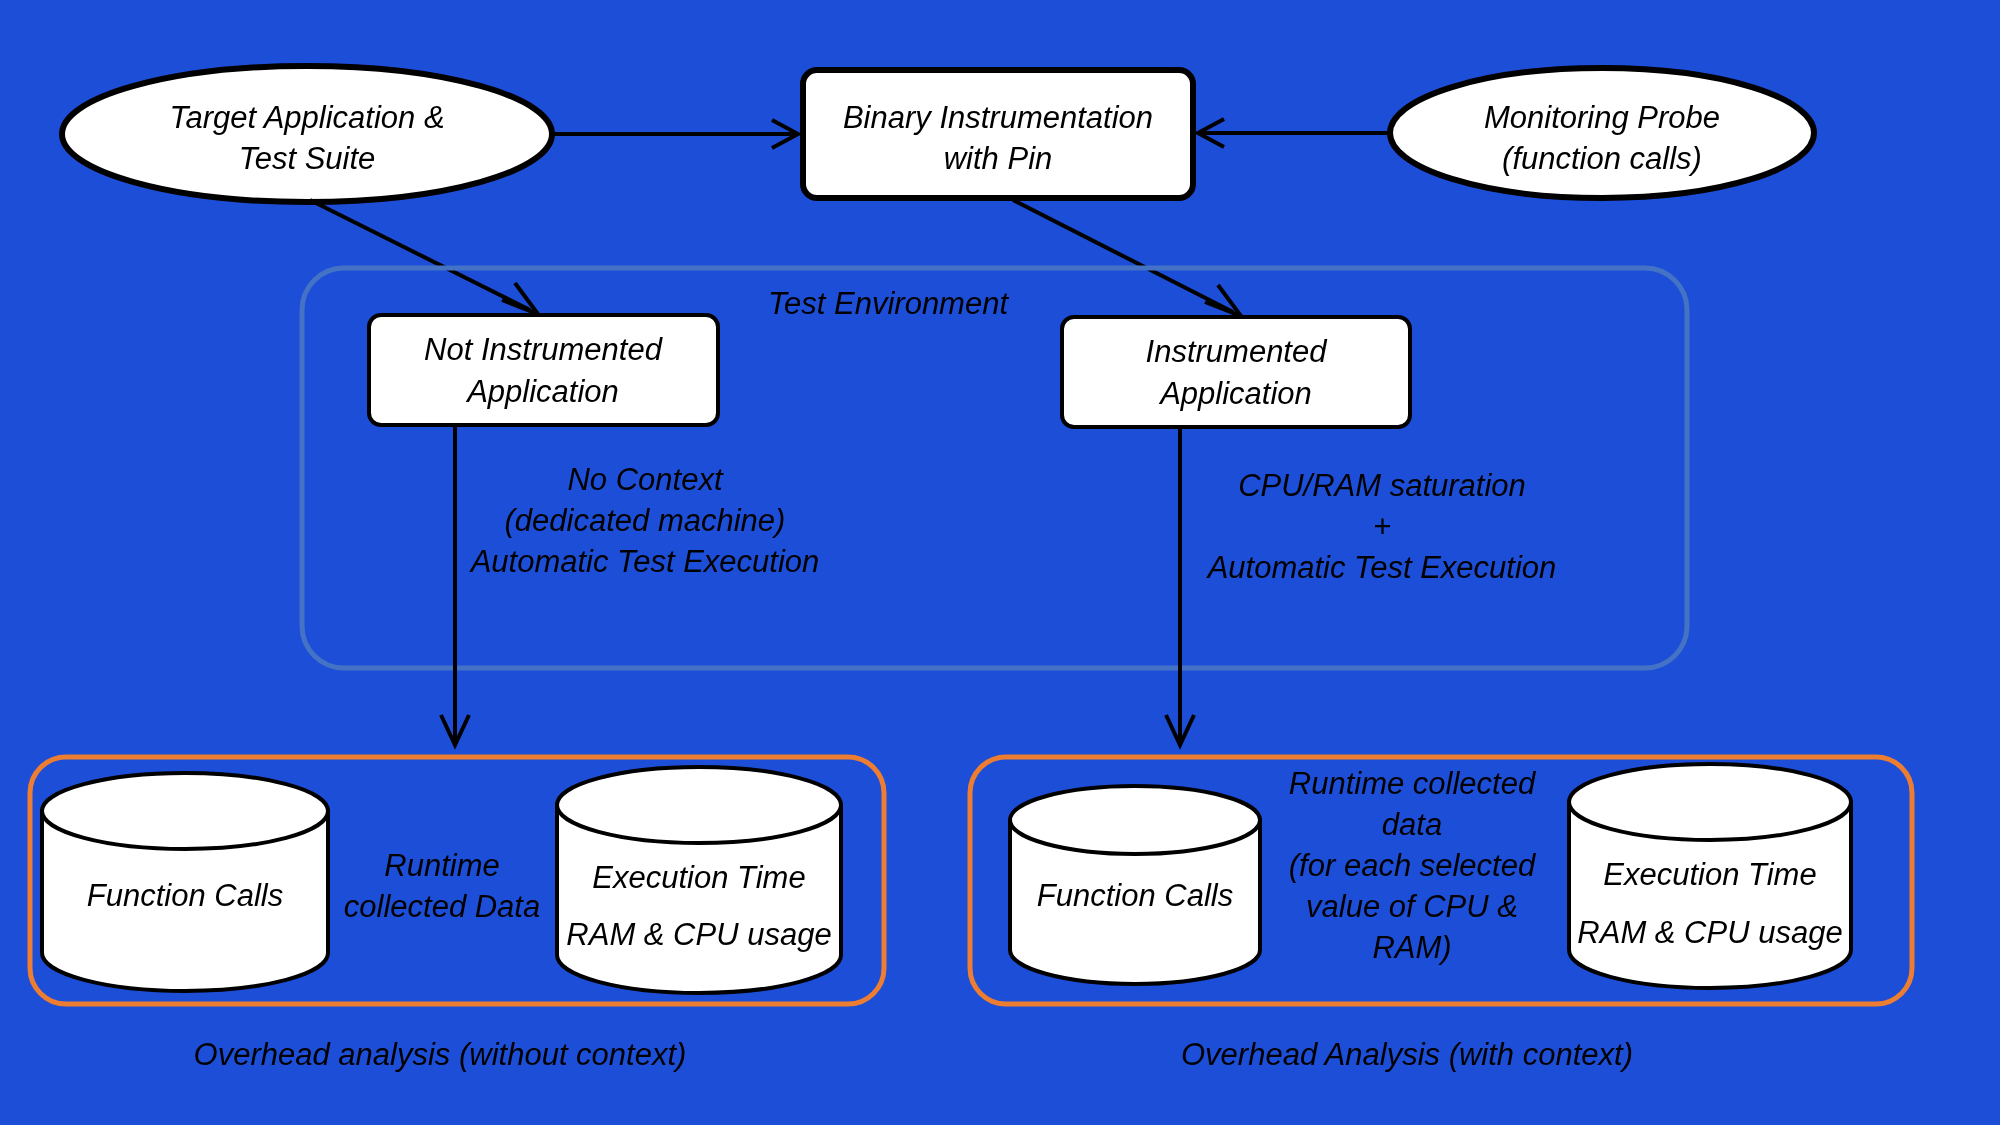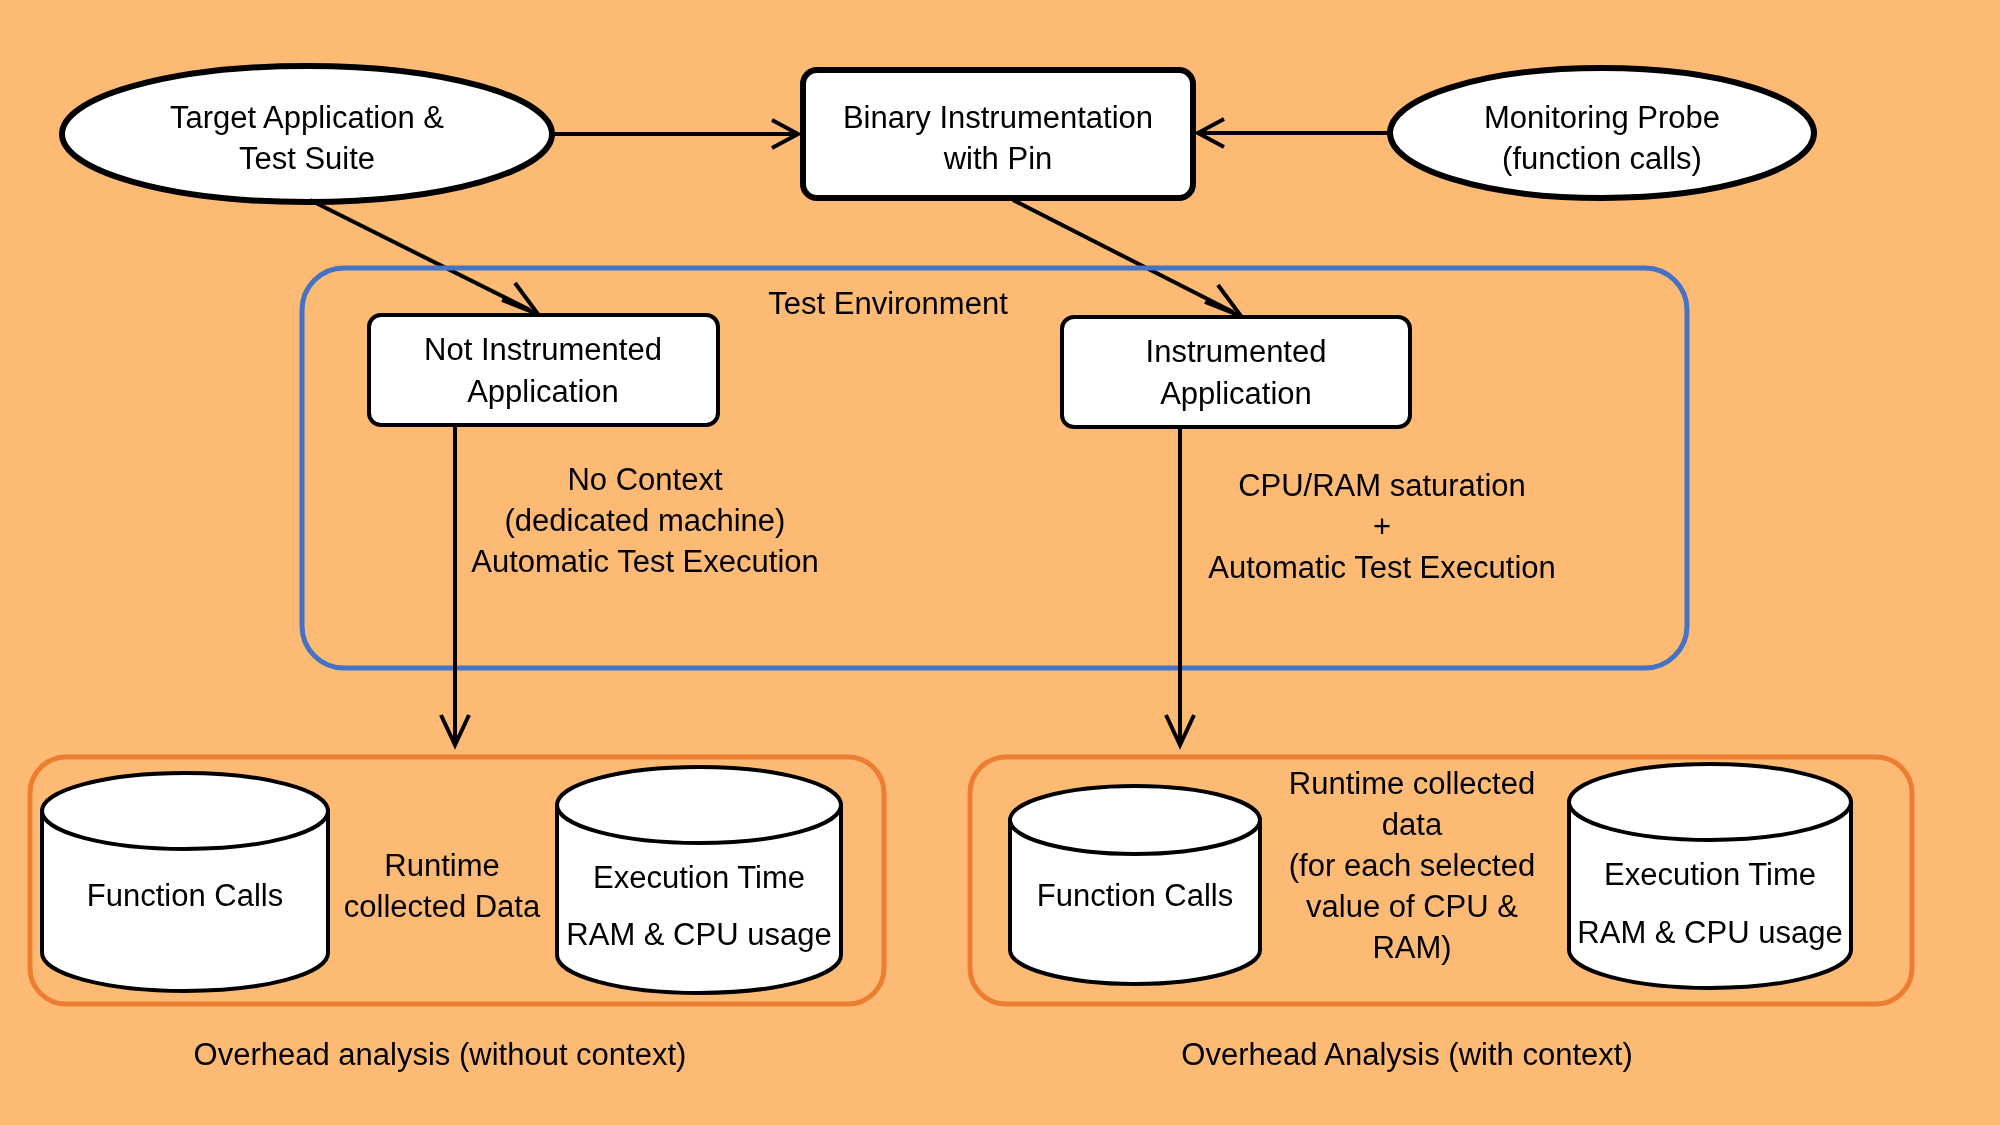--- a/index.html
+++ b/index.html
@@ -4,23 +4,24 @@
 <style>
   html, body {
     margin: 0;
     padding: 0;
     background: #ffffff;
   }
   #canvas {
     position: relative;
     width: 2000px;
     height: 1125px;
-    background: #fdba74;
+    background: #1d4ed8;
     font-family: "Liberation Sans", sans-serif;
     overflow: hidden;
+    font-style: italic;
   }
   svg#diagram {
     position: absolute;
     top: 0;
     left: 0;
     width: 2000px;
     height: 1125px;
   }
   .shape-stroke-heavy {
     fill: #ffffff;

